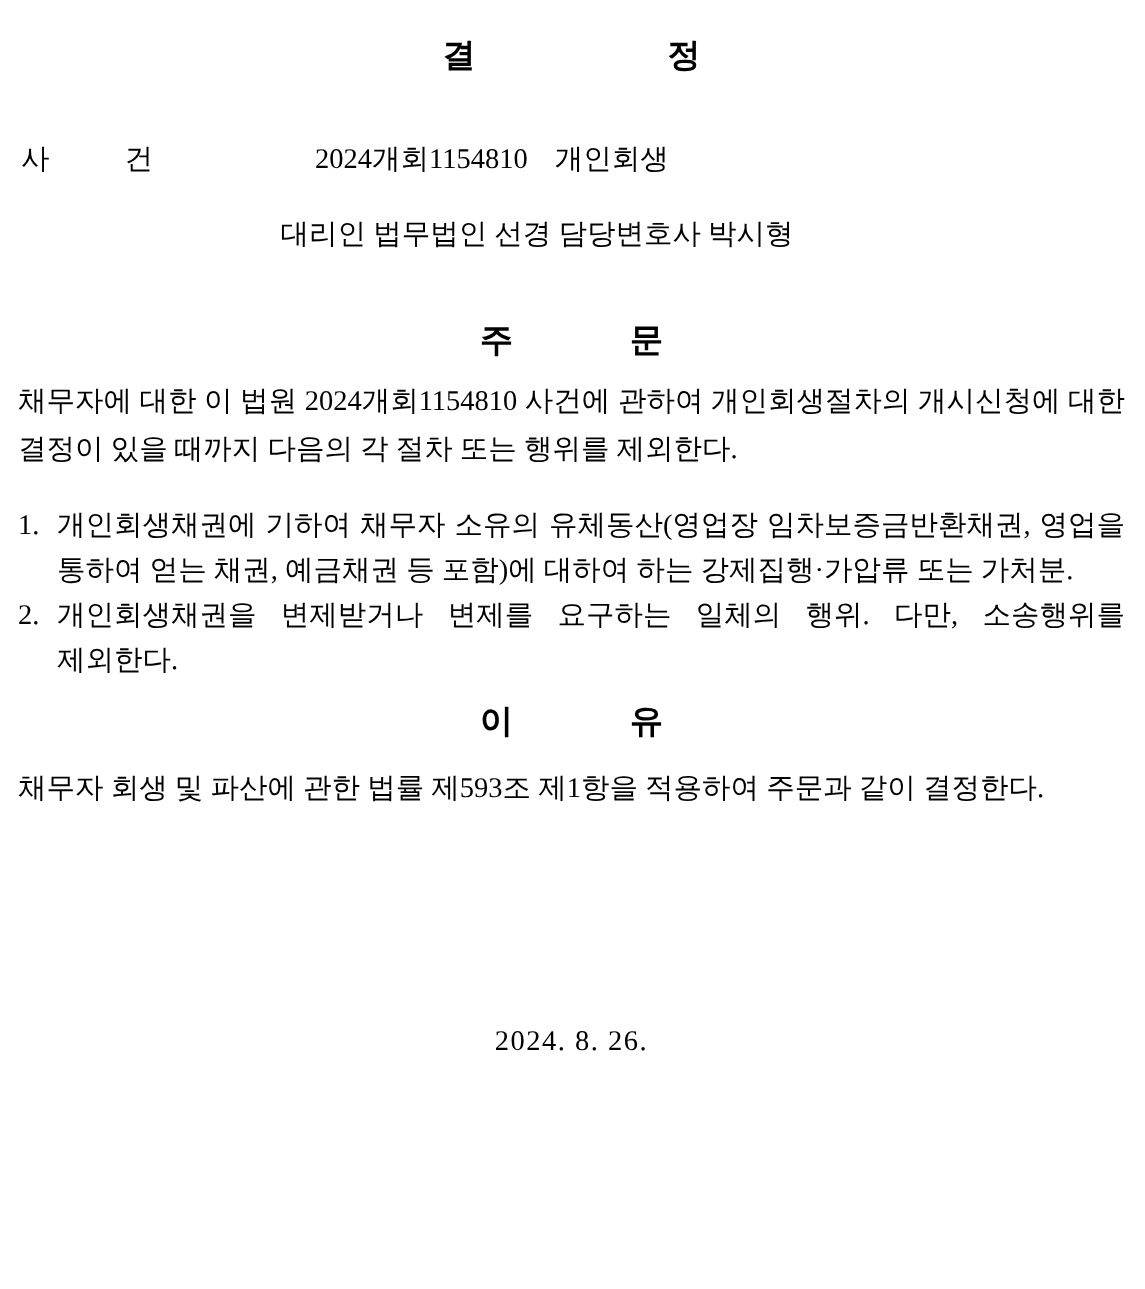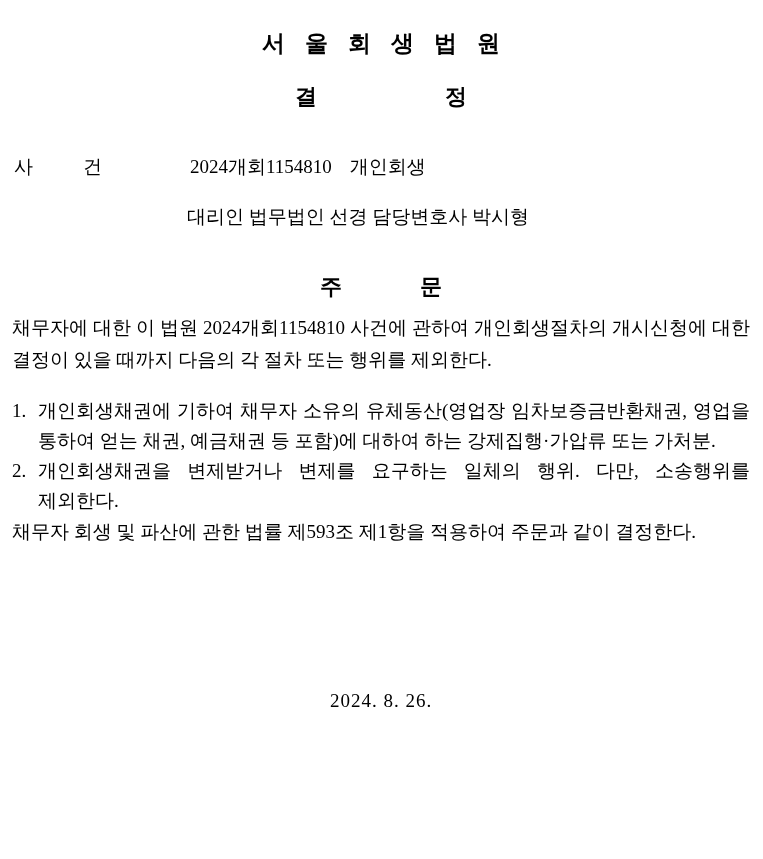--- a/index.html
+++ b/index.html
@@ -35,20 +35,21 @@
     line-height: 30px;
     text-align: center;
     letter-spacing: 128px;
     text-indent: 128px;
     white-space: nowrap;
   }
   .field-row {
     display: flex;
     font-size: 19px;
     line-height: 26px;
+    gap: 20px;
   }
   .field-row.case-row { margin-top: 42px; }
   .field-row.debtor-row { margin-top: 18px; }
   .field-label {
     display: inline-block;
     width: 88px;
     margin-left: 2px;
     flex-shrink: 0;
     text-align: justify;
     text-align-last: justify;
@@ -113,21 +114,20 @@
     line-height: 26px;
     text-align: center;
     letter-spacing: 1px;
   }
 </style>
 </head>
 <body>
 
 <div class="page">
 
-  <h1 class="court-title">서울회생법원</h1>
 
   <h2 class="doc-type">결정</h2>
 
   <div class="field-row case-row">
     <span class="field-label">사 건</span>
     <span class="field-value"><span>2024개회1154810</span><span class="vgap"></span><span>개인회생</span></span>
   </div>
 
 
   <div class="indent-block">
@@ -142,18 +142,19 @@
     <li class="order-item">
       <span class="item-no">1.</span>
       <span class="item-text">개인회생채권에 기하여 채무자 소유의 유체동산(영업장 임차보증금반환채권, 영업을 통하여 얻는 채권, 예금채권 등 포함)에 대하여 하는 강제집행·가압류 또는 가처분.</span>
     </li>
     <li class="order-item">
       <span class="item-no">2.</span>
       <span class="item-text">개인회생채권을 변제받거나 변제를 요구하는 일체의 행위. 다만, 소송행위를 제외한다.</span>
     </li>
   </ol>
 
+  <h2 class="section-heading reason-heading">이유</h2>
 
   <p class="body-text">채무자 회생 및 파산에 관한 법률 제593조 제1항을 적용하여 주문과 같이 결정한다.</p>
 
   <div class="decision-date">2024. 8. 26.</div>
 
 </div>
 
 </body></html>

